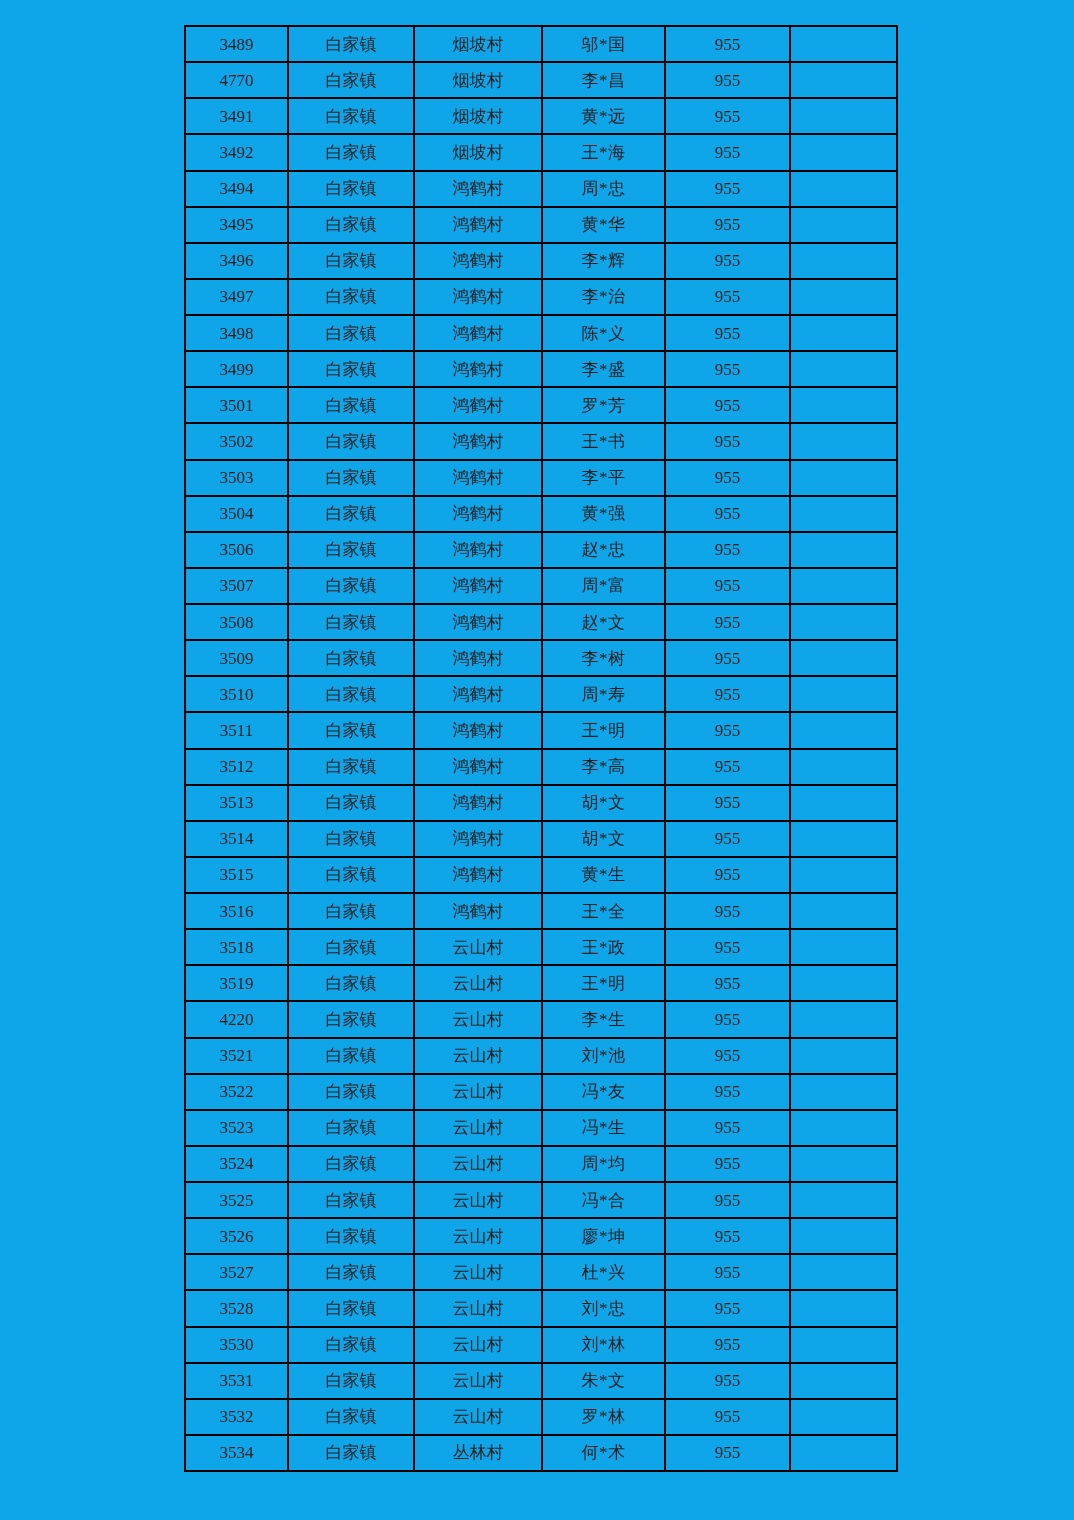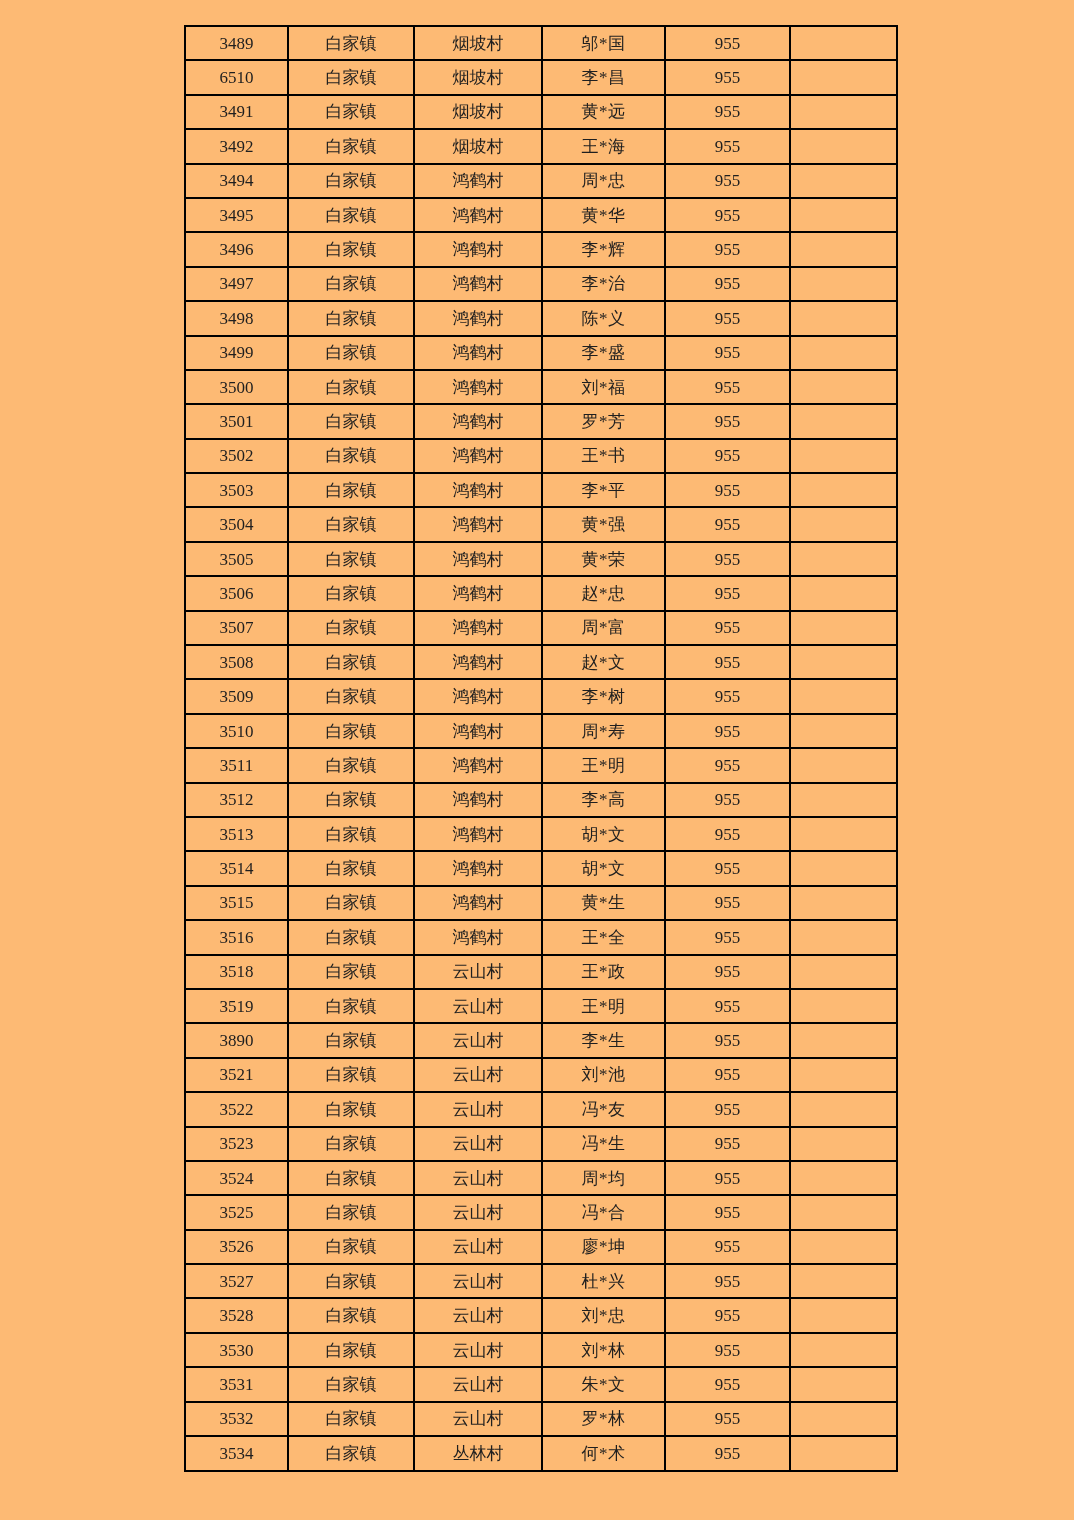--- a/index.html
+++ b/index.html
@@ -9,21 +9,21 @@
   body {
     width: 1074px;
     height: 1520px;
     background: #ffffff;
     font-family: "Liberation Serif", "DejaVu Serif", serif;
   }
   .page {
     position: relative;
     width: 1074px;
     height: 1520px;
-    background: #fdba74;
+    background: #0ea5e9;
     overflow: hidden;
   }
   table.roster {
     position: absolute;
     left: 184px;
     top: 25px;
     width: 712px;
     height: 1447px;
     border-collapse: collapse;
     table-layout: fixed;
@@ -63,21 +63,21 @@
     <tbody id="table-body">
         <tr>
           <td class="cell-seq">3489</td>
           <td class="cell-town">白家镇</td>
           <td class="cell-village">烟坡村</td>
           <td class="cell-name">邬*国</td>
           <td class="cell-code">955</td>
           <td class="cell-note"></td>
         </tr>
         <tr>
-          <td class="cell-seq">6510</td>
+          <td class="cell-seq">4770</td>
           <td class="cell-town">白家镇</td>
           <td class="cell-village">烟坡村</td>
           <td class="cell-name">李*昌</td>
           <td class="cell-code">955</td>
           <td class="cell-note"></td>
         </tr>
         <tr>
           <td class="cell-seq">3491</td>
           <td class="cell-town">白家镇</td>
           <td class="cell-village">烟坡村</td>
@@ -135,28 +135,20 @@
         </tr>
         <tr>
           <td class="cell-seq">3499</td>
           <td class="cell-town">白家镇</td>
           <td class="cell-village">鸿鹤村</td>
           <td class="cell-name">李*盛</td>
           <td class="cell-code">955</td>
           <td class="cell-note"></td>
         </tr>
         <tr>
-          <td class="cell-seq">3500</td>
-          <td class="cell-town">白家镇</td>
-          <td class="cell-village">鸿鹤村</td>
-          <td class="cell-name">刘*福</td>
-          <td class="cell-code">955</td>
-          <td class="cell-note"></td>
-        </tr>
-        <tr>
           <td class="cell-seq">3501</td>
           <td class="cell-town">白家镇</td>
           <td class="cell-village">鸿鹤村</td>
           <td class="cell-name">罗*芳</td>
           <td class="cell-code">955</td>
           <td class="cell-note"></td>
         </tr>
         <tr>
           <td class="cell-seq">3502</td>
           <td class="cell-town">白家镇</td>
@@ -175,28 +167,20 @@
         </tr>
         <tr>
           <td class="cell-seq">3504</td>
           <td class="cell-town">白家镇</td>
           <td class="cell-village">鸿鹤村</td>
           <td class="cell-name">黄*强</td>
           <td class="cell-code">955</td>
           <td class="cell-note"></td>
         </tr>
         <tr>
-          <td class="cell-seq">3505</td>
-          <td class="cell-town">白家镇</td>
-          <td class="cell-village">鸿鹤村</td>
-          <td class="cell-name">黄*荣</td>
-          <td class="cell-code">955</td>
-          <td class="cell-note"></td>
-        </tr>
-        <tr>
           <td class="cell-seq">3506</td>
           <td class="cell-town">白家镇</td>
           <td class="cell-village">鸿鹤村</td>
           <td class="cell-name">赵*忠</td>
           <td class="cell-code">955</td>
           <td class="cell-note"></td>
         </tr>
         <tr>
           <td class="cell-seq">3507</td>
           <td class="cell-town">白家镇</td>
@@ -287,21 +271,21 @@
         </tr>
         <tr>
           <td class="cell-seq">3519</td>
           <td class="cell-town">白家镇</td>
           <td class="cell-village">云山村</td>
           <td class="cell-name">王*明</td>
           <td class="cell-code">955</td>
           <td class="cell-note"></td>
         </tr>
         <tr>
-          <td class="cell-seq">3890</td>
+          <td class="cell-seq">4220</td>
           <td class="cell-town">白家镇</td>
           <td class="cell-village">云山村</td>
           <td class="cell-name">李*生</td>
           <td class="cell-code">955</td>
           <td class="cell-note"></td>
         </tr>
         <tr>
           <td class="cell-seq">3521</td>
           <td class="cell-town">白家镇</td>
           <td class="cell-village">云山村</td>

